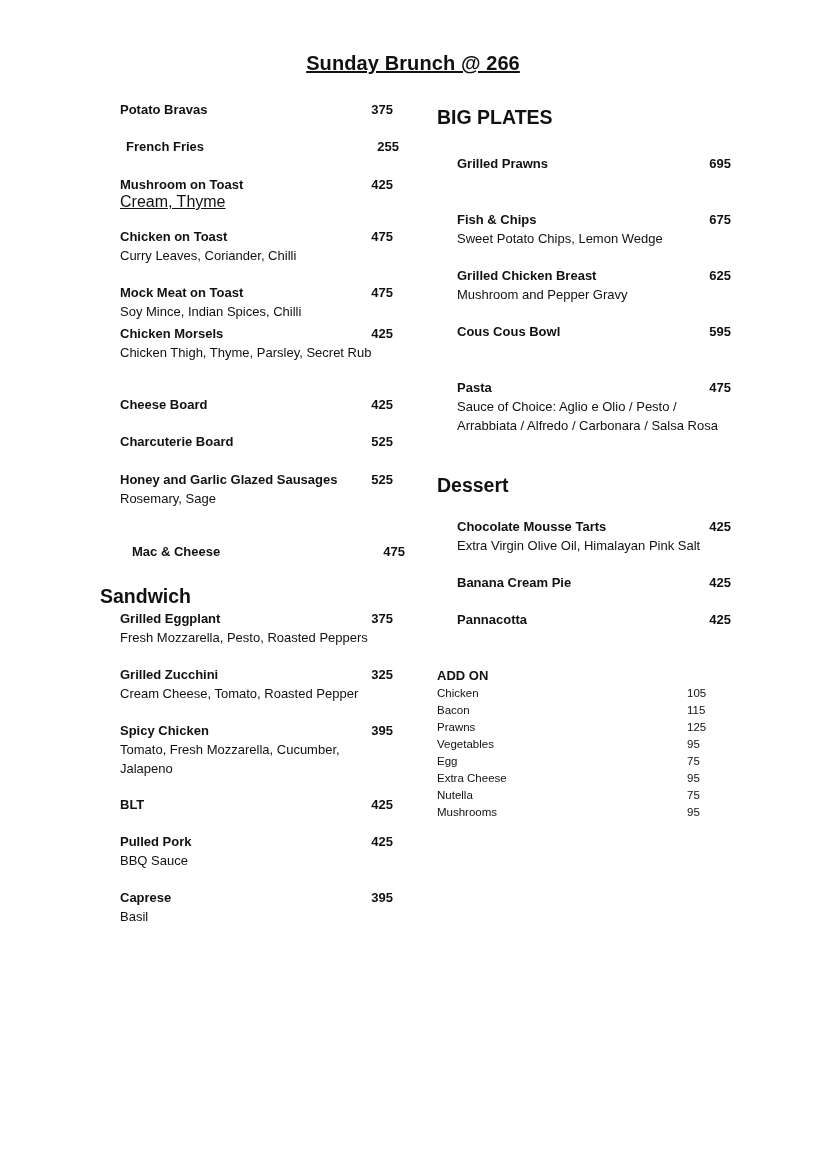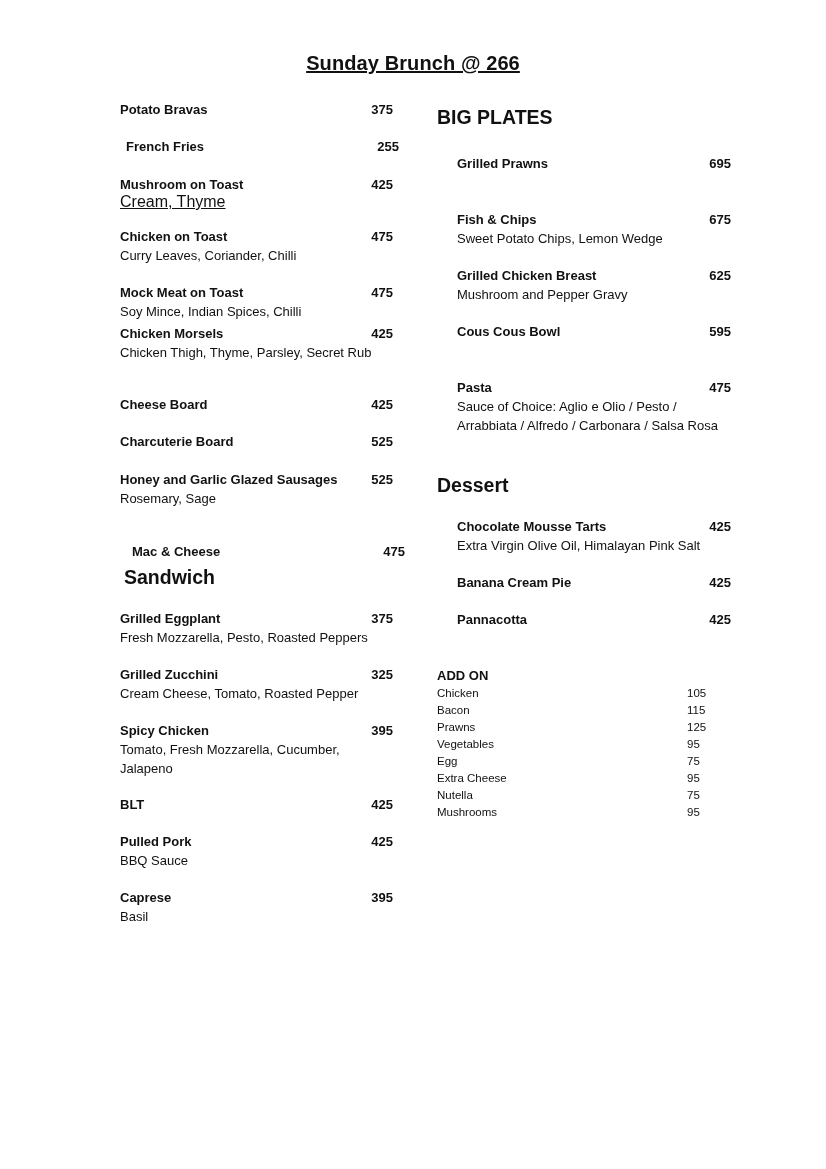--- a/index.html
+++ b/index.html
@@ -83,21 +83,21 @@
     </div>
   <div class="desc">Rosemary, Sage</div>
 </div>
 <div class="item" style="left:112px;top:528px;width:273px;margin-top:16px;">
   <div class="row">
       <span class="name">Mac &amp; Cheese</span>
       <span class="price">475</span>
     </div>
 </div>
 
-<div class="heading" style="left:100px;top:566px;margin-left:24px;">Sandwich</div>
+<div class="heading" style="left:100px;top:585px;">Sandwich</div>
 
 <div class="item" style="left:100px;top:611px;width:273px;">
   <div class="row">
       <span class="name">Grilled Eggplant</span>
       <span class="price">375</span>
     </div>
   <div class="desc">Fresh Mozzarella, Pesto, Roasted Peppers</div>
 </div>
 <div class="item" style="left:100px;top:667px;width:273px;">
   <div class="row">

